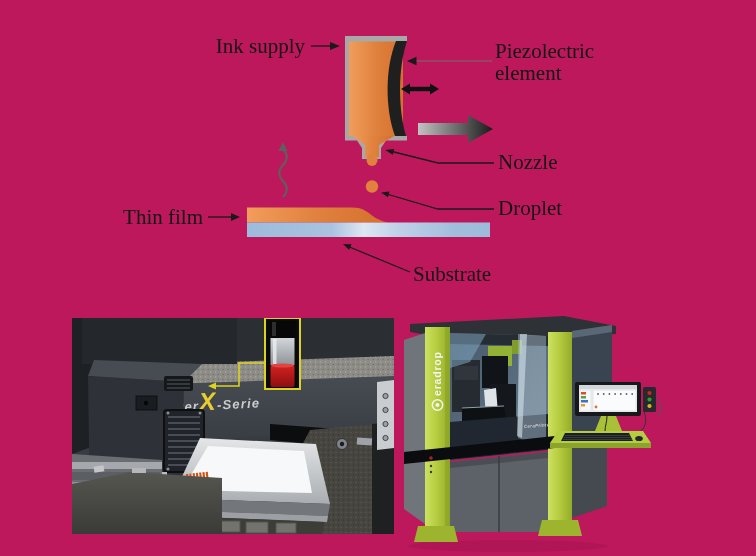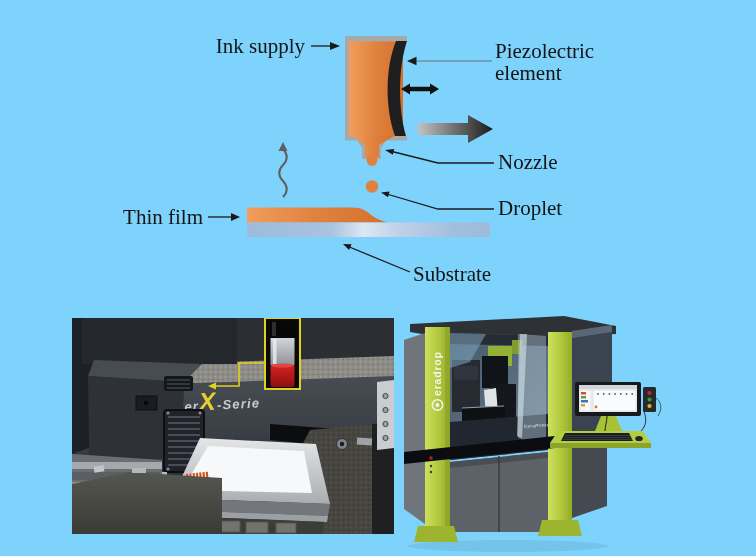--- a/index.html
+++ b/index.html
@@ -1,16 +1,16 @@
 <!DOCTYPE html>
 <html><head>
 <meta charset="utf-8">
 <style>
   html,body{margin:0;padding:0;background:#ffffff;}
-  #stage{position:relative;width:756px;height:556px;background:#7dd3fc;overflow:hidden;
+  #stage{position:relative;width:756px;height:556px;background:#be185d;overflow:hidden;
          font-family:"Liberation Serif",serif;}
   svg{position:absolute;display:block;}
   #schematic{left:0;top:0;}
   #photoL{left:72px;top:318px;}
   #photoR{left:400px;top:310px;}
   text{user-select:none;}
   .lbl{font-family:"Liberation Serif",serif;font-size:21px;fill:#141414;}
   .machineTxt{font-family:"Liberation Sans",sans-serif;font-style:italic;font-weight:bold;}
 </style>
 </head>

